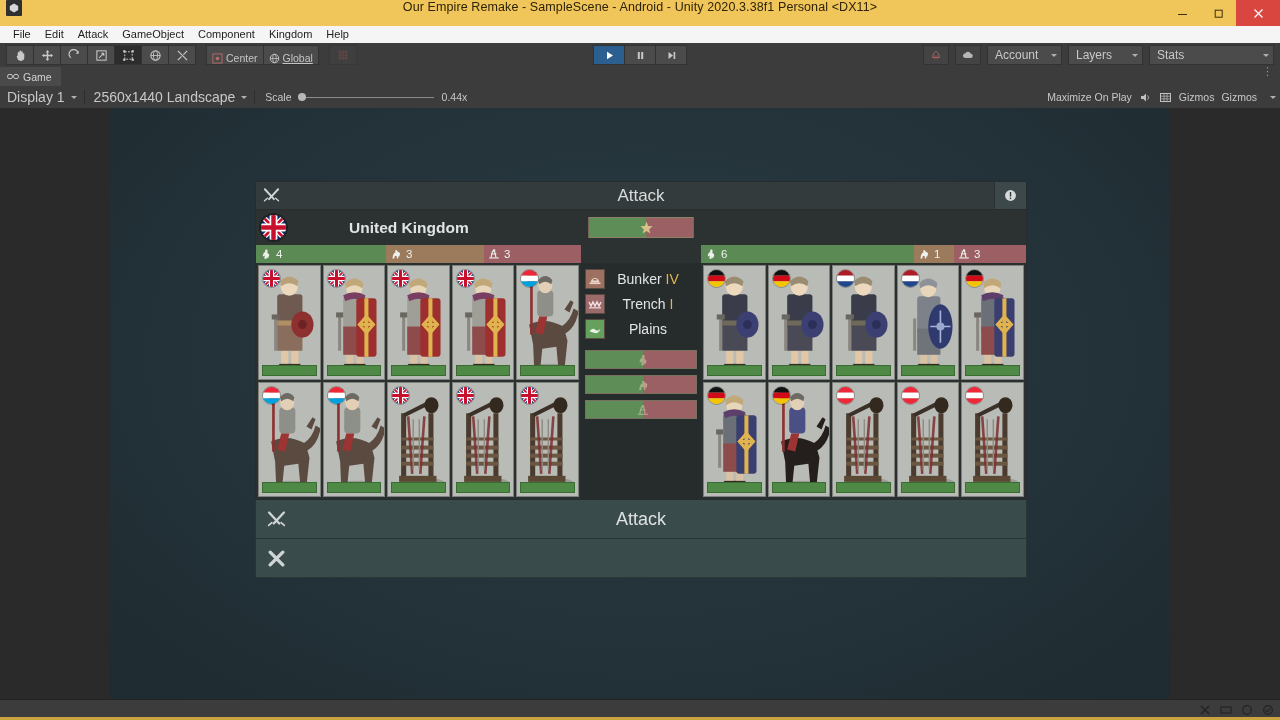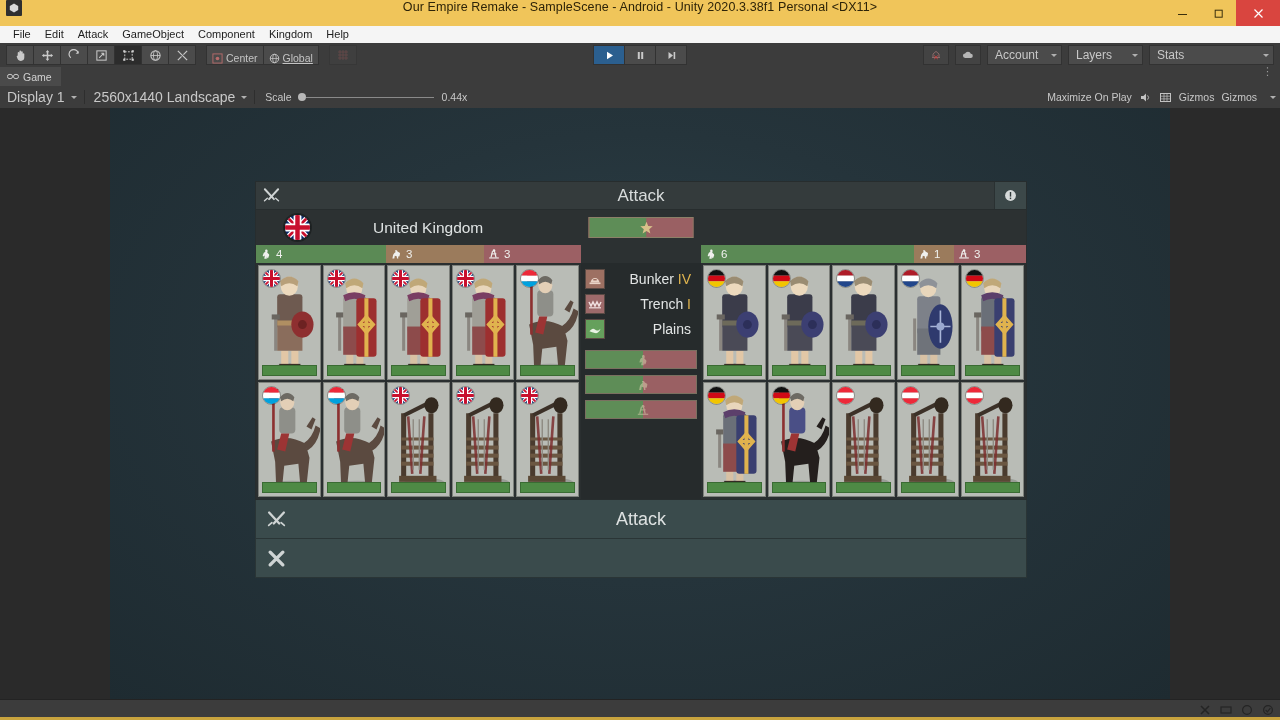--- a/index.html
+++ b/index.html
@@ -152,21 +152,21 @@
 
   .dlg-nations{
     height:35px;background:#2c3132;display:flex;align-items:center;position:relative;
     border-left:1px solid #272d2e;border-right:1px solid #272d2e;
   }
   .flag-circ{
     width:25px;height:25px;border-radius:50%;overflow:hidden;flex:none;
     border:1px solid #161b1c;box-shadow:0 0 0 1px rgba(0,0,0,.3);
   }
   .flag-circ svg{width:100%;height:100%;display:block;}
-  .nation-left{position:absolute;left:28px;display:flex;align-items:center;}
+  .nation-left{position:absolute;left:4px;display:flex;align-items:center;font-weight:bold;}
   .nation-right{position:absolute;right:12px;display:flex;align-items:center;flex-direction:row-reverse;}
   .nation-name{font-size:15.5px;color:#dfe3e3;}
   .nation-left .nation-name{margin-left:62px;}
   .nation-right .nation-name{margin-right:62px;}
   .power-bar{
     position:absolute;left:50%;transform:translateX(-50%);
     width:103px;height:19px;border:1px solid #8c8068;display:flex;position:relative;
     background:#9c5f5f;
   }
   .power-green{height:100%;background:#5e8d57;}
@@ -223,21 +223,21 @@
   .terr-row{display:flex;align-items:center;height:25px;position:relative;}
   .terr-ico{
     width:20px;height:20px;border:1px solid #5a4a44;box-sizing:border-box;flex:none;
     display:flex;align-items:center;justify-content:center;
   }
   .terr-ico.bunker{background:#9d7062;}
   .terr-ico.trench{background:#9d6a6a;}
   .terr-ico.plains{background:#65a05c;}
   .terr-ico svg{width:14px;height:14px;}
   .terr-label{
-    flex:1;text-align:right;font-size:14px;color:#e2e5e5;padding-right:6px;
+    flex:1;text-align:center;font-size:14px;color:#e2e5e5;padding-right:6px;
   }
   .terr-label .lvl{color:#e0b44e;}
   .cmp-bar{
     height:17px;margin-top:2px;border:1px solid #7a7060;display:flex;position:relative;
     background:#9a6063;
   }
   .cmp-green{background:#5e8d57;height:100%;}
   .cmp-icon{
     position:absolute;top:50%;transform:translate(-50%,-50%);width:13px;height:13px;opacity:.55;
   }

